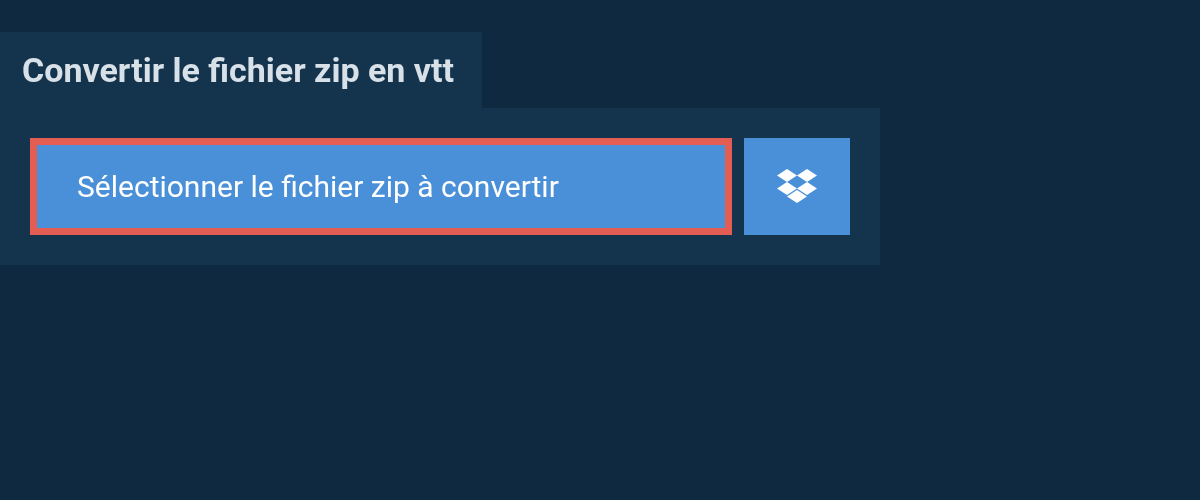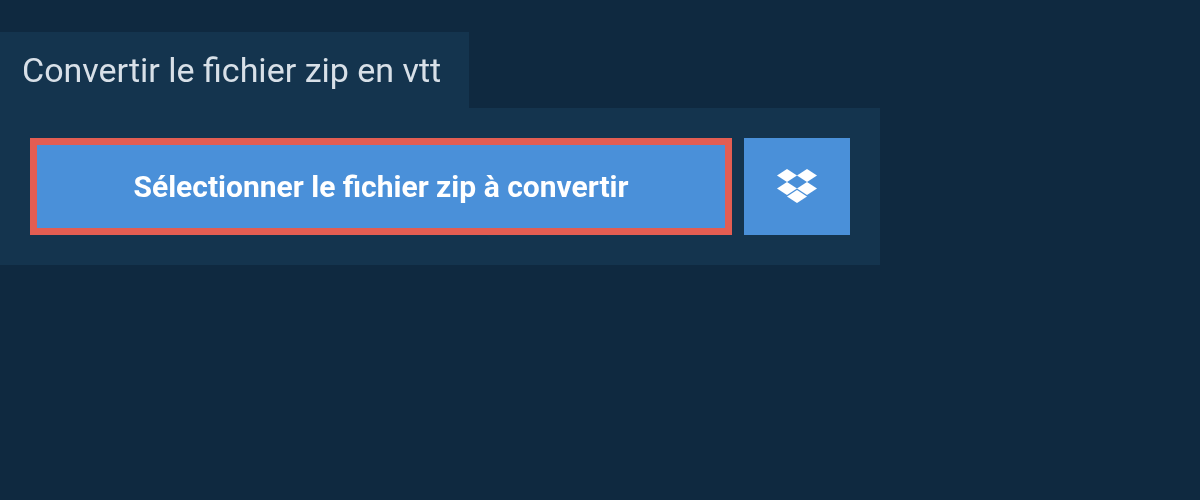--- a/index.html
+++ b/index.html
@@ -16,45 +16,44 @@
     }
     .header-tab {
       background-color: #14344e;
       display: inline-block;
       padding: 18px 28px 18px 22px;
       margin-top: 32px;
     }
     .header-title {
       color: #d8e0e8;
       font-size: 34px;
-      font-weight: 400;
+      font-weight: 700;
     }
     .panel {
       background-color: #14344e;
       padding: 30px;
       width: 880px;
     }
     .button-row {
       display: flex;
       gap: 12px;
     }
     .select-button {
       background-color: #4a90d9;
       border: 7px solid #e35d52;
       color: #ffffff;
       font-size: 30px;
-      font-weight: 700;
+      font-weight: 400;
       padding: 24px 40px;
       text-align: center;
       cursor: pointer;
       flex: 0 0 auto;
       width: 702px;
       display: flex;
       align-items: center;
-      justify-content: center;
     }
     .dropbox-button {
       background-color: #4a90d9;
       width: 108px;
       display: flex;
       align-items: center;
       justify-content: center;
       cursor: pointer;
     }
     .dropbox-icon {

